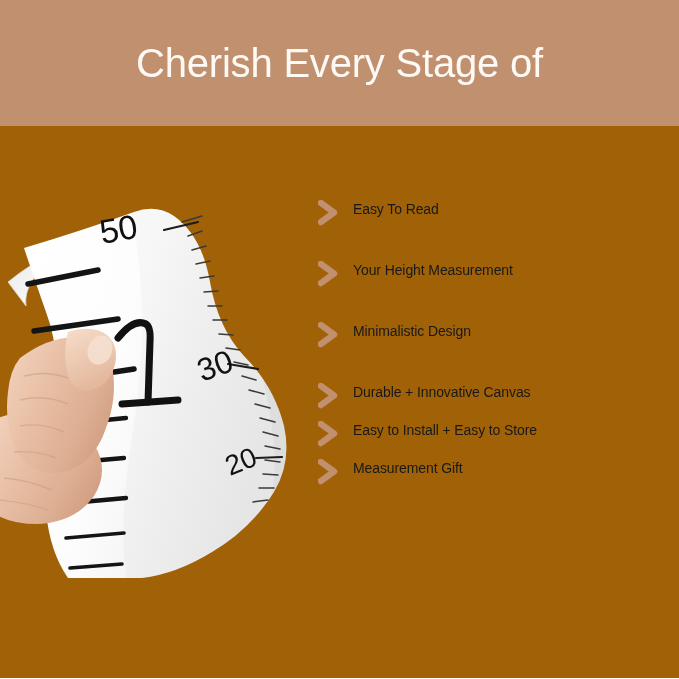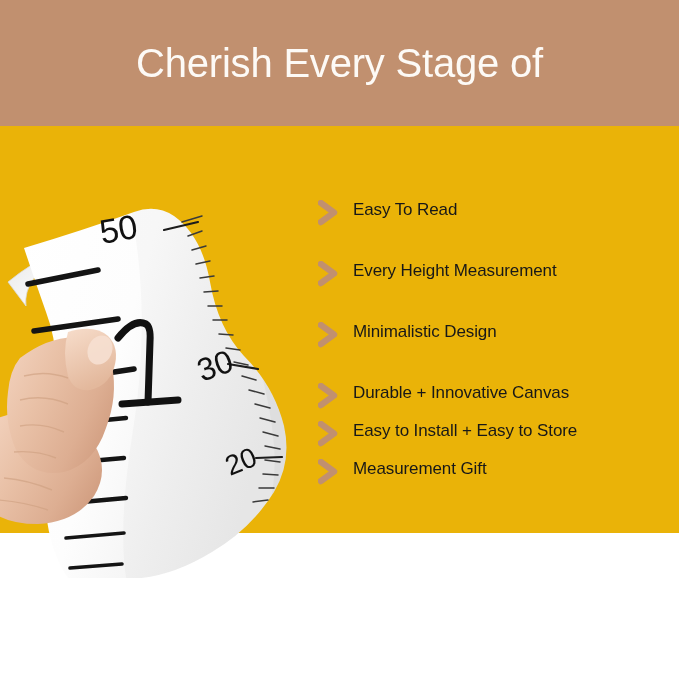--- a/index.html
+++ b/index.html
@@ -10,22 +10,22 @@
   body {
     width: 679px;
     height: 679px;
     overflow: hidden;
     font-family: "Liberation Sans", sans-serif;
     -webkit-font-smoothing: antialiased;
   }
   .page {
     position: relative;
     width: 679px;
-    height: 533px;
-    background: #eab308;
+    height: 678px;
+    background: #a16207;
   }
 
   
   .header-banner {
     position: absolute;
     left: 0;
     top: 0;
     width: 679px;
     height: 126px;
     background: #c1906f;
@@ -86,21 +86,21 @@
   .chev-wrap {
     flex: 0 0 auto;
     width: 35px;
     padding-top: 4px;
   }
   .chevron-icon { display: block; }
   .feature-label {
     flex: 1 1 auto;
     color: #181818;
     font-family: "Liberation Sans", sans-serif;
-    font-size: 17px;
+    font-size: 14px;
     font-weight: 400;
     line-height: 27px;
     letter-spacing: -0.1px;
   }
   
   .feature-item.sp-wide { margin-bottom: 31px; }
   .feature-item.sp-tight { margin-bottom: 8px; }
 </style>
 </head>
 <body>
@@ -271,21 +271,21 @@
       </span>
       <span class="feature-label">Easy To Read</span>
     </div>
 
     <div class="feature-item sp-wide">
       <span class="chev-wrap">
         <svg class="chevron-icon" width="23" height="26" viewBox="0 0 23 26">
           <path d="M3 3 L16 12.5 L3 22" stroke="#c1906f" stroke-width="6.5" stroke-linecap="round" stroke-linejoin="round" fill="none"></path>
         </svg>
       </span>
-      <span class="feature-label">Every Height Measurement</span>
+      <span class="feature-label">Your Height Measurement</span>
     </div>
 
     <div class="feature-item sp-wide">
       <span class="chev-wrap">
         <svg class="chevron-icon" width="23" height="26" viewBox="0 0 23 26">
           <path d="M3 3 L16 12.5 L3 22" stroke="#c1906f" stroke-width="6.5" stroke-linecap="round" stroke-linejoin="round" fill="none"></path>
         </svg>
       </span>
       <span class="feature-label">Minimalistic Design</span>
     </div>

